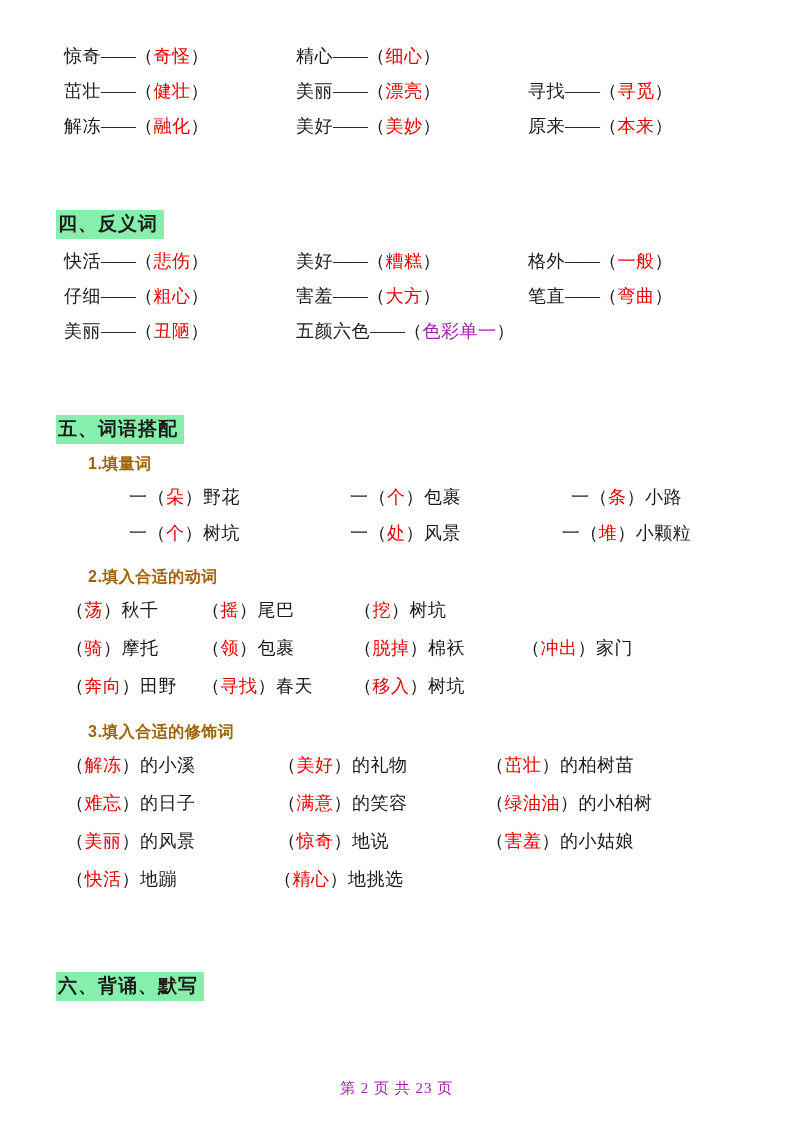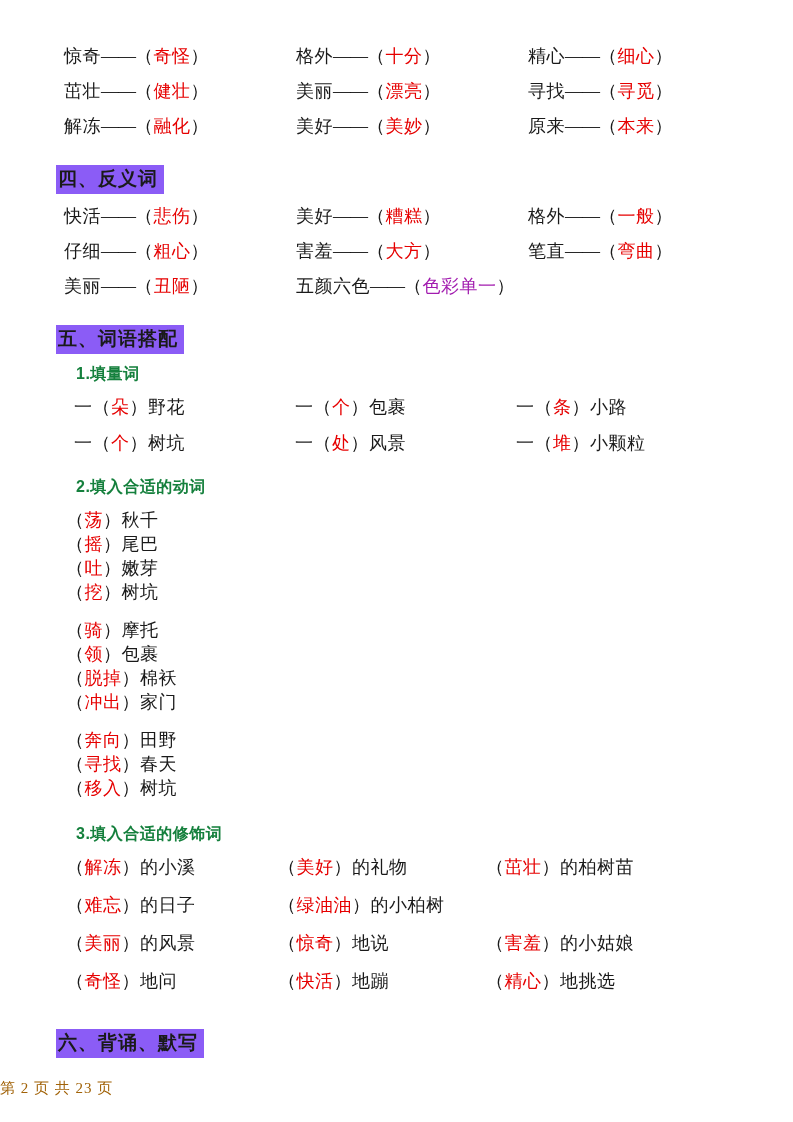--- a/index.html
+++ b/index.html
@@ -35,28 +35,28 @@
   .sec-head {
     display: inline-block;
     font-size: 19px;
     font-weight: bold;
     color: #1a1a1a;
     padding: 1px 6px 2px 2px;
     margin: 0;
     letter-spacing: 1px;
     font-family: "Liberation Sans", sans-serif;
   }
-  .hl-green { background: #8b5cf6; }
+  .hl-green { background: #86efac; margin-top: 45px; }
 
   .sub-head {
     font-size: 16px;
     font-weight: bold;
-    color: #15803d;
+    color: #a16207;
     font-family: "Liberation Sans", sans-serif;
-    margin: 4px;
+    margin: 16px;
     letter-spacing: 0.5px;
   }
 
   
   .row {
     display: flex;
     align-items: baseline;
     font-family: Liberation Serif, serif;
   }
   .cell {
@@ -67,27 +67,27 @@
 
   
   .pairgrid .row { margin-bottom: 11px; }
   .pairgrid .cell { width: 232px; }
   .pairgrid .cell.wide { width: auto; text-align: right; }
   .pairgrid { padding-left: 8px; }
 
   .dash { letter-spacing: -1px; }
 
   
-  .mwgrid { padding-left: 18px; }
+  .mwgrid { padding-left: 18px; text-align: center; }
   .mwgrid .row { margin-bottom: 12px; }
   .mwgrid .cell { width: 236px; font-size: 18px; }
 
   
   .vgrid { padding-left: 10px; }
-  .vgrid .row { margin-bottom: 14px; flex-direction: column; }
+  .vgrid .row { margin-bottom: 14px; }
   .vgrid .c1 { width: 136px; }
   .vgrid .c2 { width: 152px; }
   .vgrid .c3 { width: 168px; }
   .vgrid .c4 { width: auto; }
 
   
   .mgrid { padding-left: 10px; }
   .mgrid .row { margin-bottom: 14px; gap: 16px; }
   .mgrid .c1 { width: 196px; }
   .mgrid .c2 { width: 192px; }
@@ -96,41 +96,38 @@
   .gap-sm { height: 10px; }
   .gap-md { height: 16px; }
   .gap-lg { height: 22px; }
 
   
   .footer {
     position: absolute;
     bottom: 24px;
     left: 0;
     width: 100%;
-    text-align: left;
+    text-align: center;
     font-size: 15px;
-    color: #a16207;
+    color: #a21caf;
     letter-spacing: 1px;
   }
 </style>
 </head>
 <body>
 
 <div class="page">
   <div class="content">
 
     <div class="pairgrid">
 
       <div class="row">
         <div class="cell">
           <span class="blk">惊奇</span><span class="blk dash">——</span><span class="blk">（</span><span class="red">奇怪</span><span class="blk">）</span>
         </div>
-        <div class="cell">
-          <span class="blk">格外</span><span class="blk dash">——</span><span class="blk">（</span><span class="red">十分</span><span class="blk">）</span>
-        </div>
         <div class="cell wide">
           <span class="blk">精心</span><span class="blk dash">——</span><span class="blk">（</span><span class="red">细心</span><span class="blk">）</span>
         </div>
       </div>
 
       <div class="row">
         <div class="cell">
           <span class="blk">茁壮</span><span class="blk dash">——</span><span class="blk">（</span><span class="red">健壮</span><span class="blk">）</span>
         </div>
         <div class="cell">
@@ -248,23 +245,20 @@
     <div class="gap-sm"></div>
 
     <div class="vgrid">
       <div class="row">
         <div class="cell c1">
           <span class="blk">（</span><span class="red">荡</span><span class="blk">）</span><span class="blk">秋千</span>
         </div>
         <div class="cell c2">
           <span class="blk">（</span><span class="red">摇</span><span class="blk">）</span><span class="blk">尾巴</span>
         </div>
-        <div class="cell c3">
-          <span class="blk">（</span><span class="red">吐</span><span class="blk">）</span><span class="blk">嫩芽</span>
-        </div>
         <div class="cell c4">
           <span class="blk">（</span><span class="red">挖</span><span class="blk">）</span><span class="blk">树坑</span>
         </div>
       </div>
       <div class="row">
         <div class="cell c1">
           <span class="blk">（</span><span class="red">骑</span><span class="blk">）</span><span class="blk">摩托</span>
         </div>
         <div class="cell c2">
           <span class="blk">（</span><span class="red">领</span><span class="blk">）</span><span class="blk">包裹</span>
@@ -306,39 +300,39 @@
           <span class="blk">（</span><span class="red">美好</span><span class="blk">）</span><span class="blk">的礼物</span>
         </div>
         <div class="cell c3">
           <span class="blk">（</span><span class="red">茁壮</span><span class="blk">）</span><span class="blk">的柏树苗</span>
         </div>
       </div>
       <div class="row">
         <div class="cell c1">
           <span class="blk">（</span><span class="red">难忘</span><span class="blk">）</span><span class="blk">的日子</span>
         </div>
+        <div class="cell c2">
+          <span class="blk">（</span><span class="red">满意</span><span class="blk">）</span><span class="blk">的笑容</span>
+        </div>
         <div class="cell c3">
           <span class="blk">（</span><span class="red">绿油油</span><span class="blk">）</span><span class="blk">的小柏树</span>
         </div>
       </div>
       <div class="row">
         <div class="cell c1">
           <span class="blk">（</span><span class="red">美丽</span><span class="blk">）</span><span class="blk">的风景</span>
         </div>
         <div class="cell c2">
           <span class="blk">（</span><span class="red">惊奇</span><span class="blk">）</span><span class="blk">地说</span>
         </div>
         <div class="cell c3">
           <span class="blk">（</span><span class="red">害羞</span><span class="blk">）</span><span class="blk">的小姑娘</span>
         </div>
       </div>
       <div class="row">
-        <div class="cell c1">
-          <span class="blk">（</span><span class="red">奇怪</span><span class="blk">）</span><span class="blk">地问</span>
-        </div>
         <div class="cell c2">
           <span class="blk">（</span><span class="red">快活</span><span class="blk">）</span><span class="blk">地蹦</span>
         </div>
         <div class="cell c3">
           <span class="blk">（</span><span class="red">精心</span><span class="blk">）</span><span class="blk">地挑选</span>
         </div>
       </div>
     </div>
 
     <div class="gap-lg"></div>

